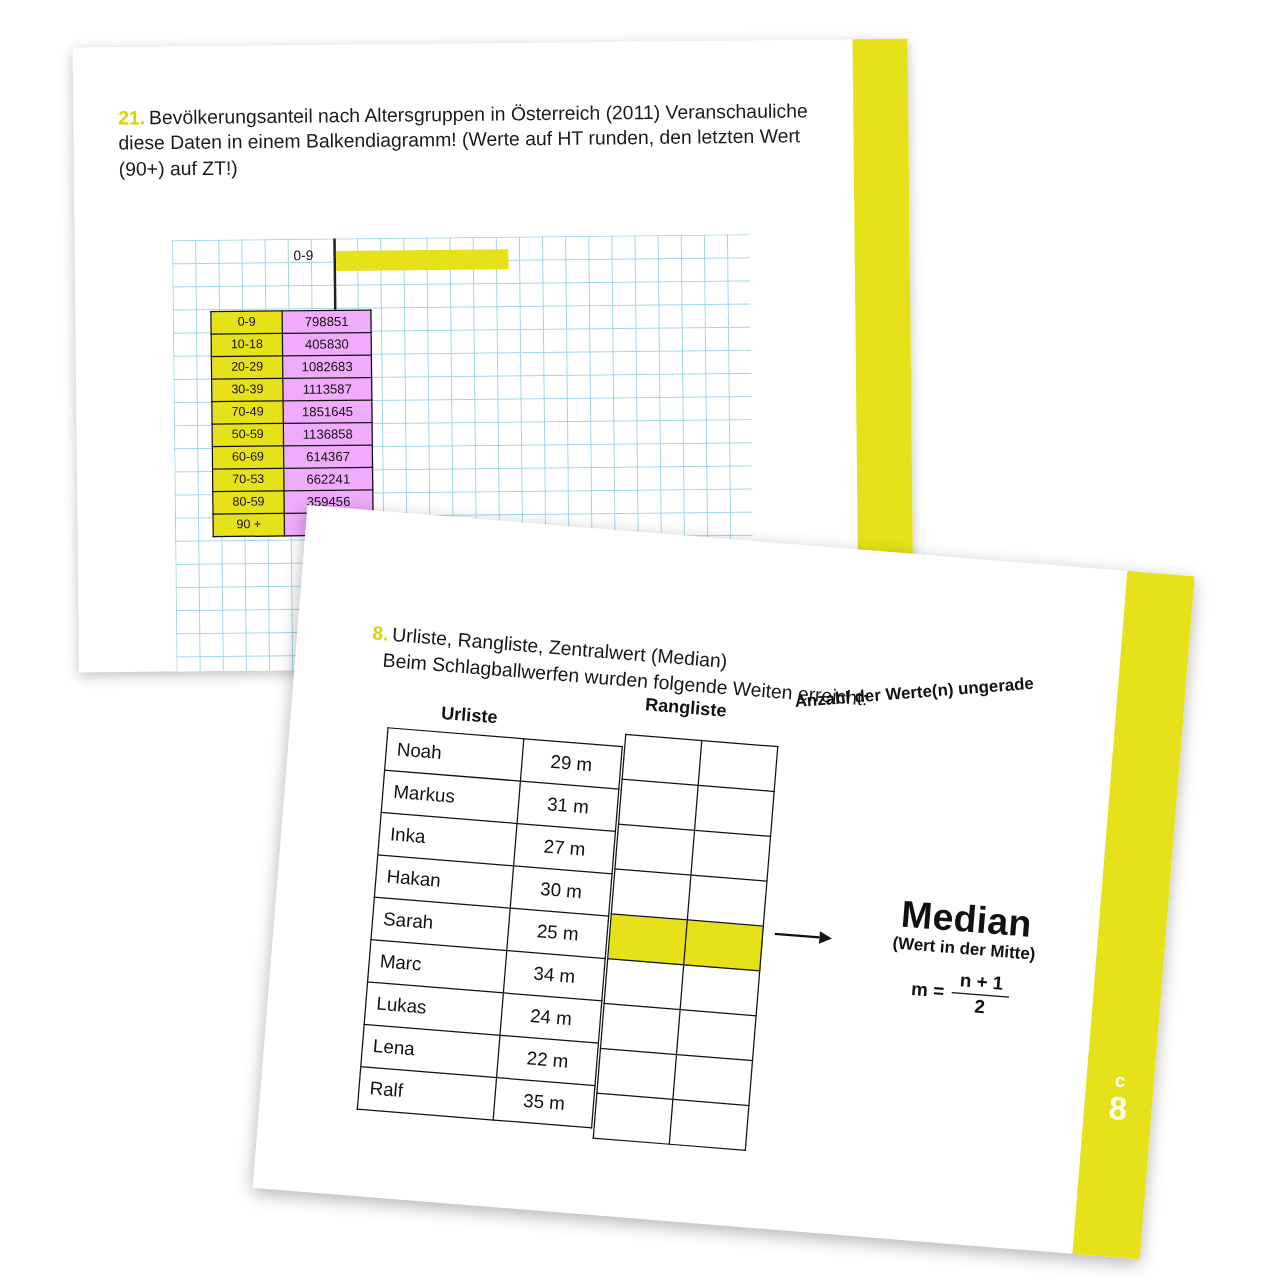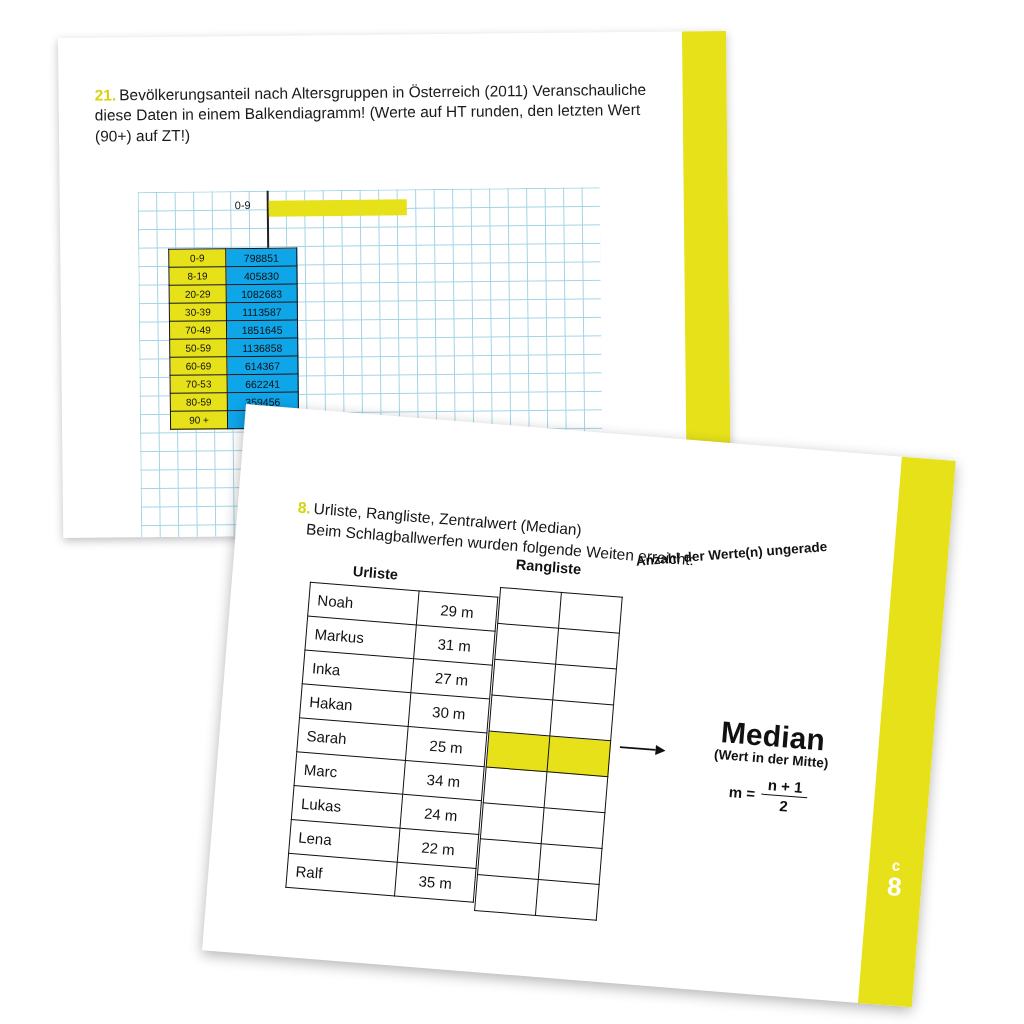--- a/index.html
+++ b/index.html
@@ -56,21 +56,21 @@
   .dtable{
     position:absolute;left:108px;top:212px;
     border-collapse:collapse;background:#fff;
     font-size:10.5px;color:#111;
   }
   .dtable td{
     border:1px solid #111;height:17px;padding:0 5px;text-align:center;
     font-family:"Liberation Sans", sans-serif;
   }
   .dtable td.k{background:#e6e119;width:46px;font-size:10px;}
-  .dtable td.v{width:60px;background:#0ea5e9;}
+  .dtable td.v{width:60px;background:#f0abfc;}
 
   
   .card2{
     position:absolute;
     left:246px;top:404px;
     width:712px;height:548px;
     background:#ffffff;
     box-shadow:0 4px 14px rgba(0,0,0,0.3);
     transform:rotate(4.6deg);
     transform-origin:top left;
@@ -154,21 +154,21 @@
       <div class="barlabel">0-9</div>
       <div class="bar0"></div>
 
       <table class="dtable">
         <tbody>
           <tr>
             <td class="k">0-9</td>
             <td class="v">798851</td>
           </tr>
           <tr>
-            <td class="k">8-19</td>
+            <td class="k">10-18</td>
             <td class="v">405830</td>
           </tr>
           <tr>
             <td class="k">20-29</td>
             <td class="v">1082683</td>
           </tr>
           <tr>
             <td class="k">30-39</td>
             <td class="v">1113587</td>
           </tr>

